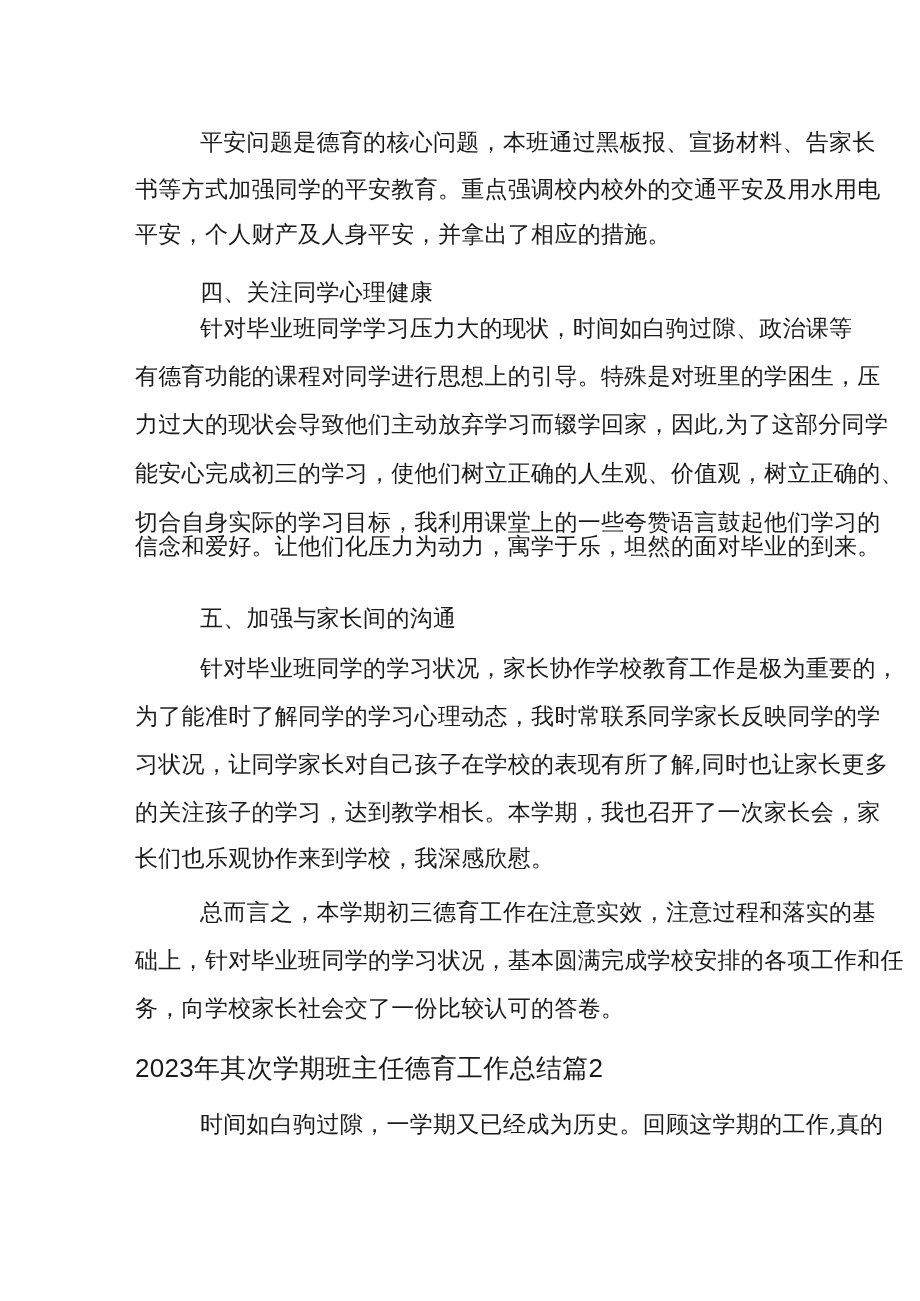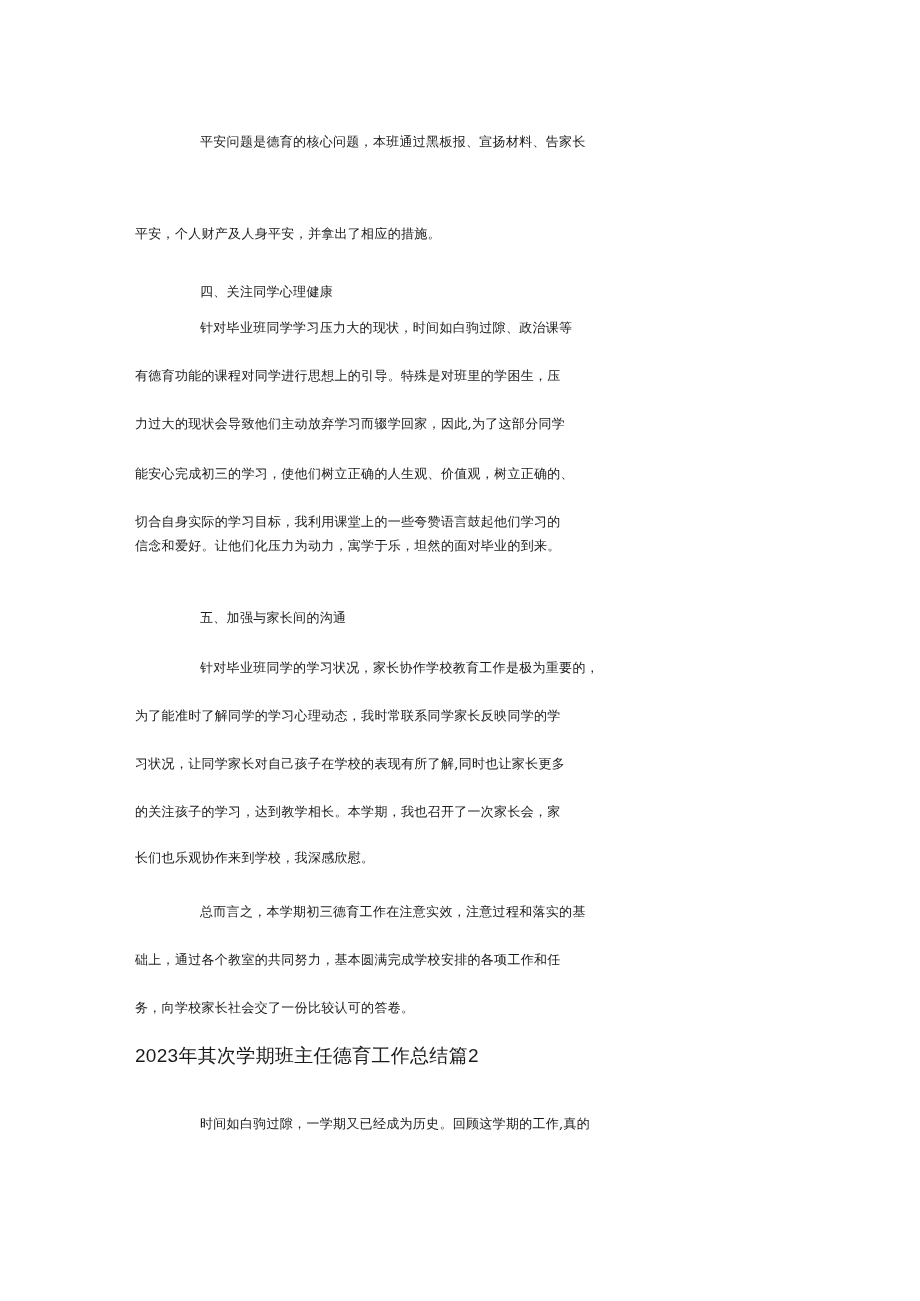--- a/index.html
+++ b/index.html
@@ -20,57 +20,59 @@
       left: 0;
       top: 0;
       width: 920px;
       height: 1301px;
       background: #ffffff;
     }
     .line {
       position: absolute;
       left: 135px;
       width: 660px;
-      font-size: 13px;
+      font-size: 23px;
       line-height: 24px;
       white-space: nowrap;
       letter-spacing: 0.3px;
     }
     .indent { left: 200px; }
     .heading-sans {
       font-family: "Liberation Sans", "DejaVu Sans", sans-serif;
-      font-size: 19px;
+      font-size: 26px;
+      margin-top: 12px;
     }
   </style>
 </head>
 <body>
 
 <div class="page">
 
   <div class="line indent" style="top:130px;">平安问题是德育的核心问题，本班通过黑板报、宣扬材料、告家长</div>
+  <div class="line" style="top:177px;">书等方式加强同学的平安教育。重点强调校内校外的交通平安及用水用电</div>
   <div class="line" style="top:222px;">平安，个人财产及人身平安，并拿出了相应的措施。</div>
 
   <div class="line indent" style="top:280px;">四、关注同学心理健康</div>
 
   <div class="line indent" style="top:316px;">针对毕业班同学学习压力大的现状，时间如白驹过隙、政治课等</div>
   <div class="line" style="top:412px;">力过大的现状会导致他们主动放弃学习而辍学回家，因此,为了这部分同学</div>
   <div class="line" style="top:364px;">有德育功能的课程对同学进行思想上的引导。特殊是对班里的学困生，压</div>
   <div class="line" style="top:462px;font-family:Liberation Serif, serif;">能安心完成初三的学习，使他们树立正确的人生观、价值观，树立正确的、</div>
   <div class="line" style="top:510px;">切合自身实际的学习目标，我利用课堂上的一些夸赞语言鼓起他们学习的</div>
   <div class="line" style="top:534px;">信念和爱好。让他们化压力为动力，寓学于乐，坦然的面对毕业的到来。</div>
 
   <div class="line indent" style="top:606px;">五、加强与家长间的沟通</div>
 
   <div class="line indent" style="top:656px;">针对毕业班同学的学习状况，家长协作学校教育工作是极为重要的，</div>
   <div class="line" style="top:704px;">为了能准时了解同学的学习心理动态，我时常联系同学家长反映同学的学</div>
   <div class="line" style="top:752px;">习状况，让同学家长对自己孩子在学校的表现有所了解,同时也让家长更多</div>
   <div class="line" style="top:800px;">的关注孩子的学习，达到教学相长。本学期，我也召开了一次家长会，家</div>
   <div class="line" style="top:846px;">长们也乐观协作来到学校，我深感欣慰。</div>
 
   <div class="line indent" style="top:900px;">总而言之，本学期初三德育工作在注意实效，注意过程和落实的基</div>
-  <div class="line" style="top:948px;">础上，通过各个教室的共同努力，基本圆满完成学校安排的各项工作和任</div>
+  <div class="line" style="top:948px;">础上，针对毕业班同学的学习状况，基本圆满完成学校安排的各项工作和任</div>
   <div class="line" style="top:996px;">务，向学校家长社会交了一份比较认可的答卷。</div>
 
   <div class="line heading-sans" style="top:1044px;">2023年其次学期班主任德育工作总结篇2</div>
 
   <div class="line indent" style="top:1112px;">时间如白驹过隙，一学期又已经成为历史。回顾这学期的工作,真的</div>
 
 </div>
 
 </body></html>

